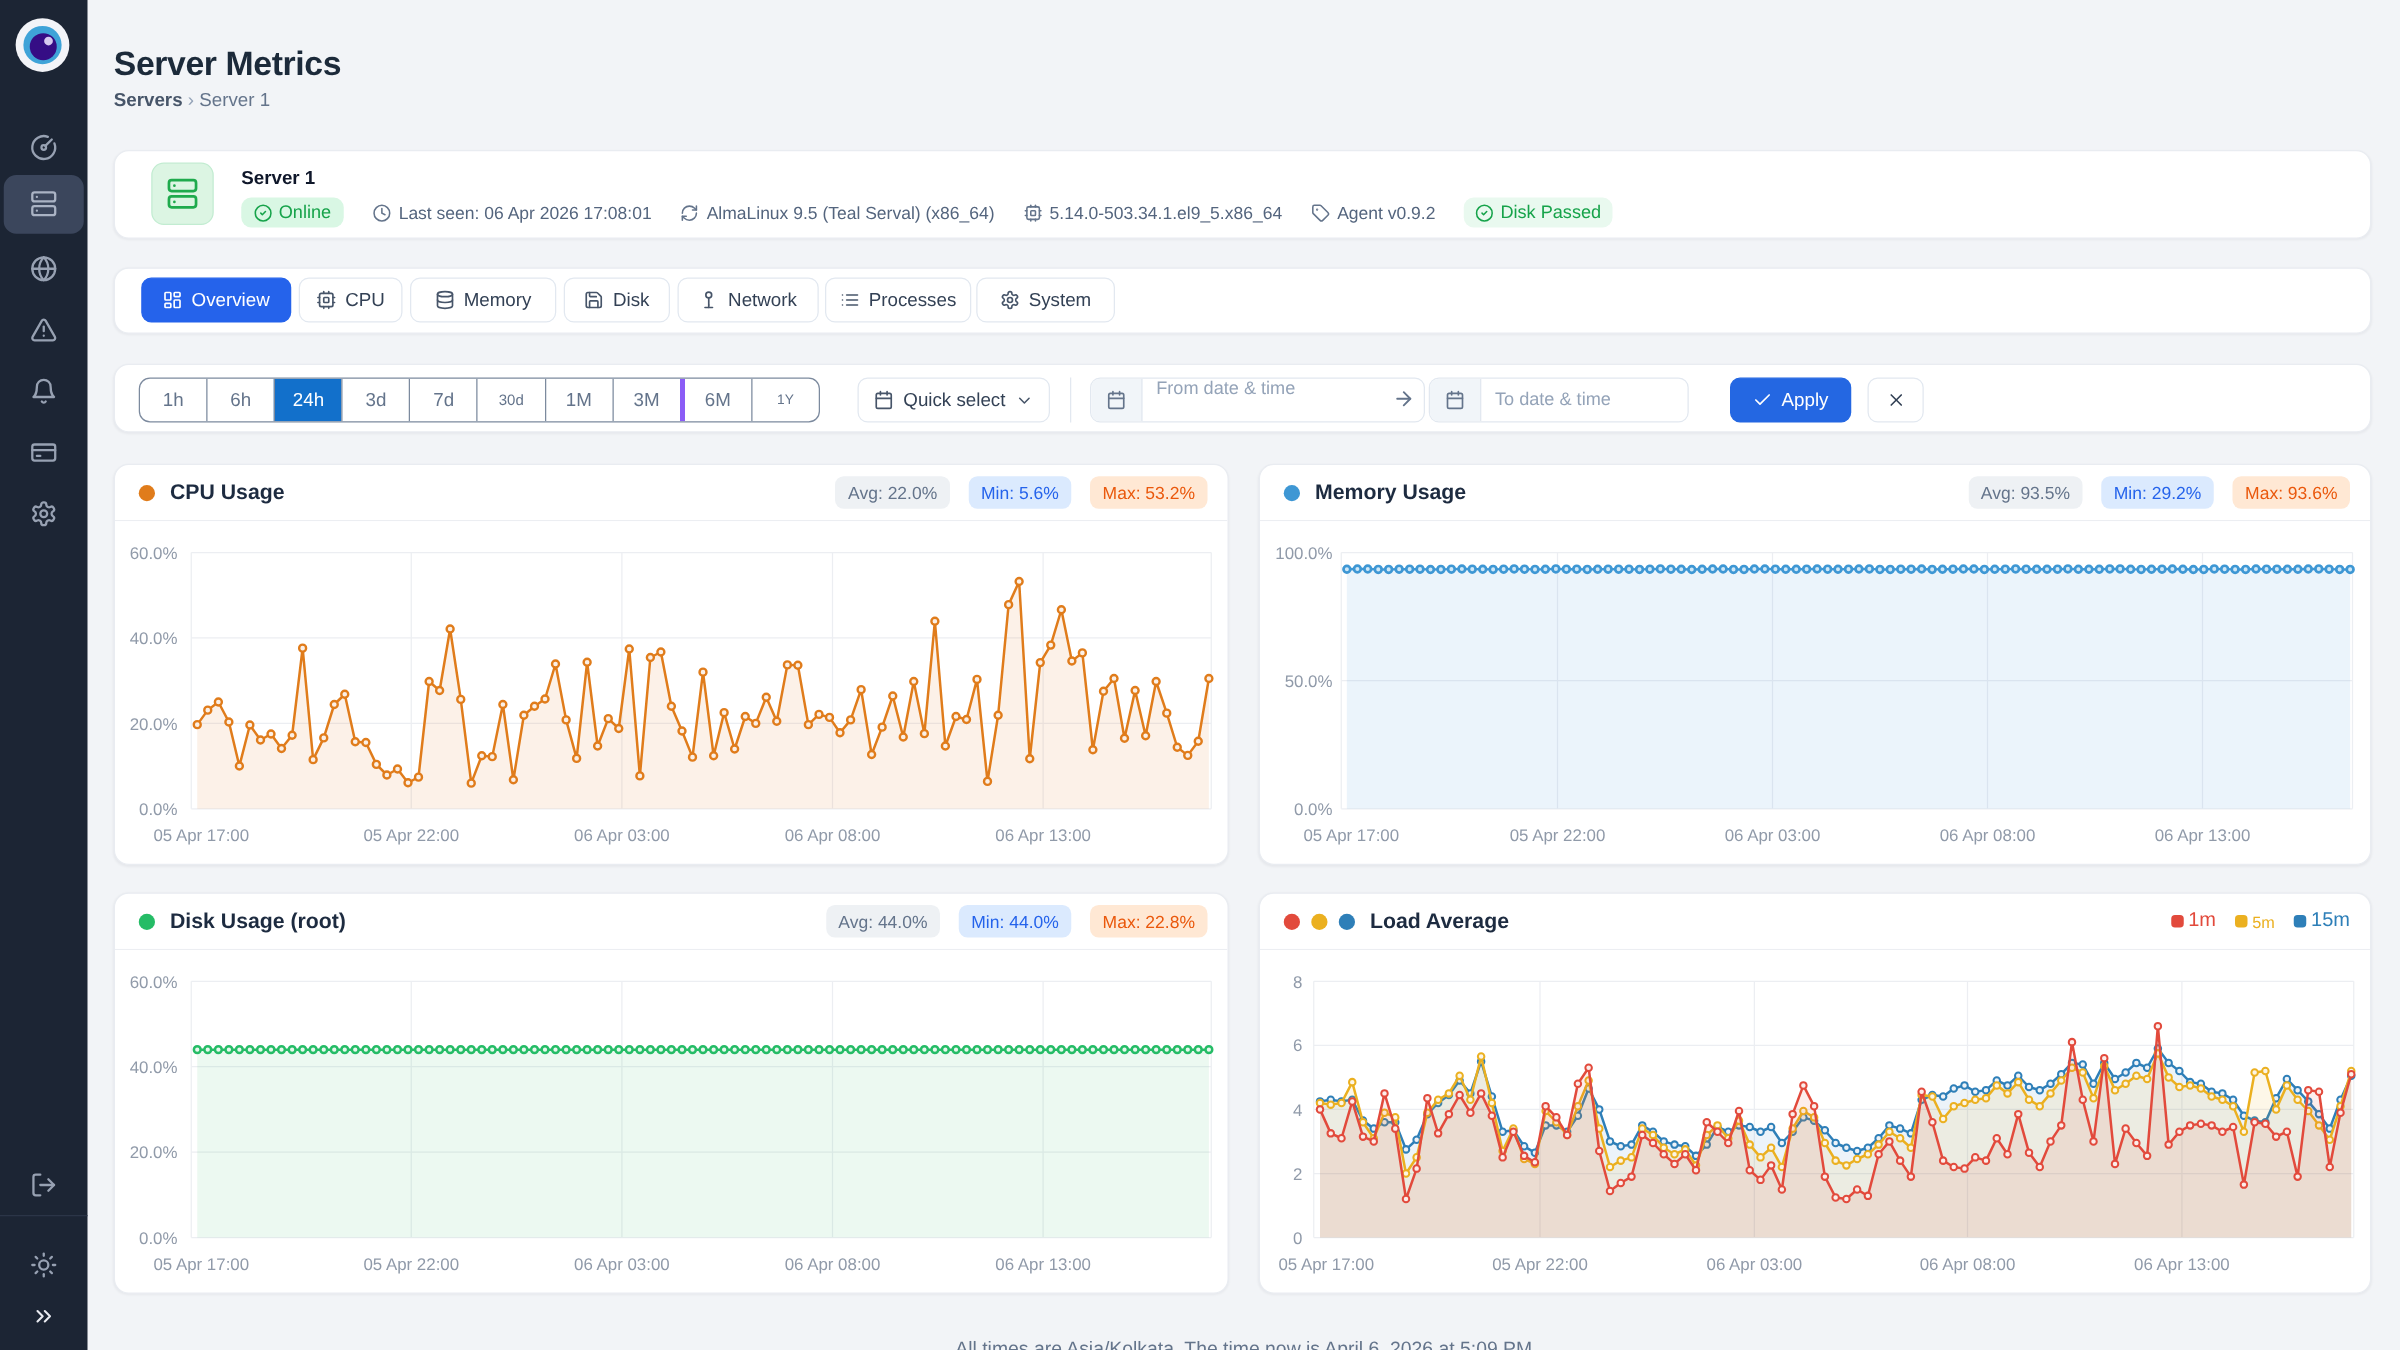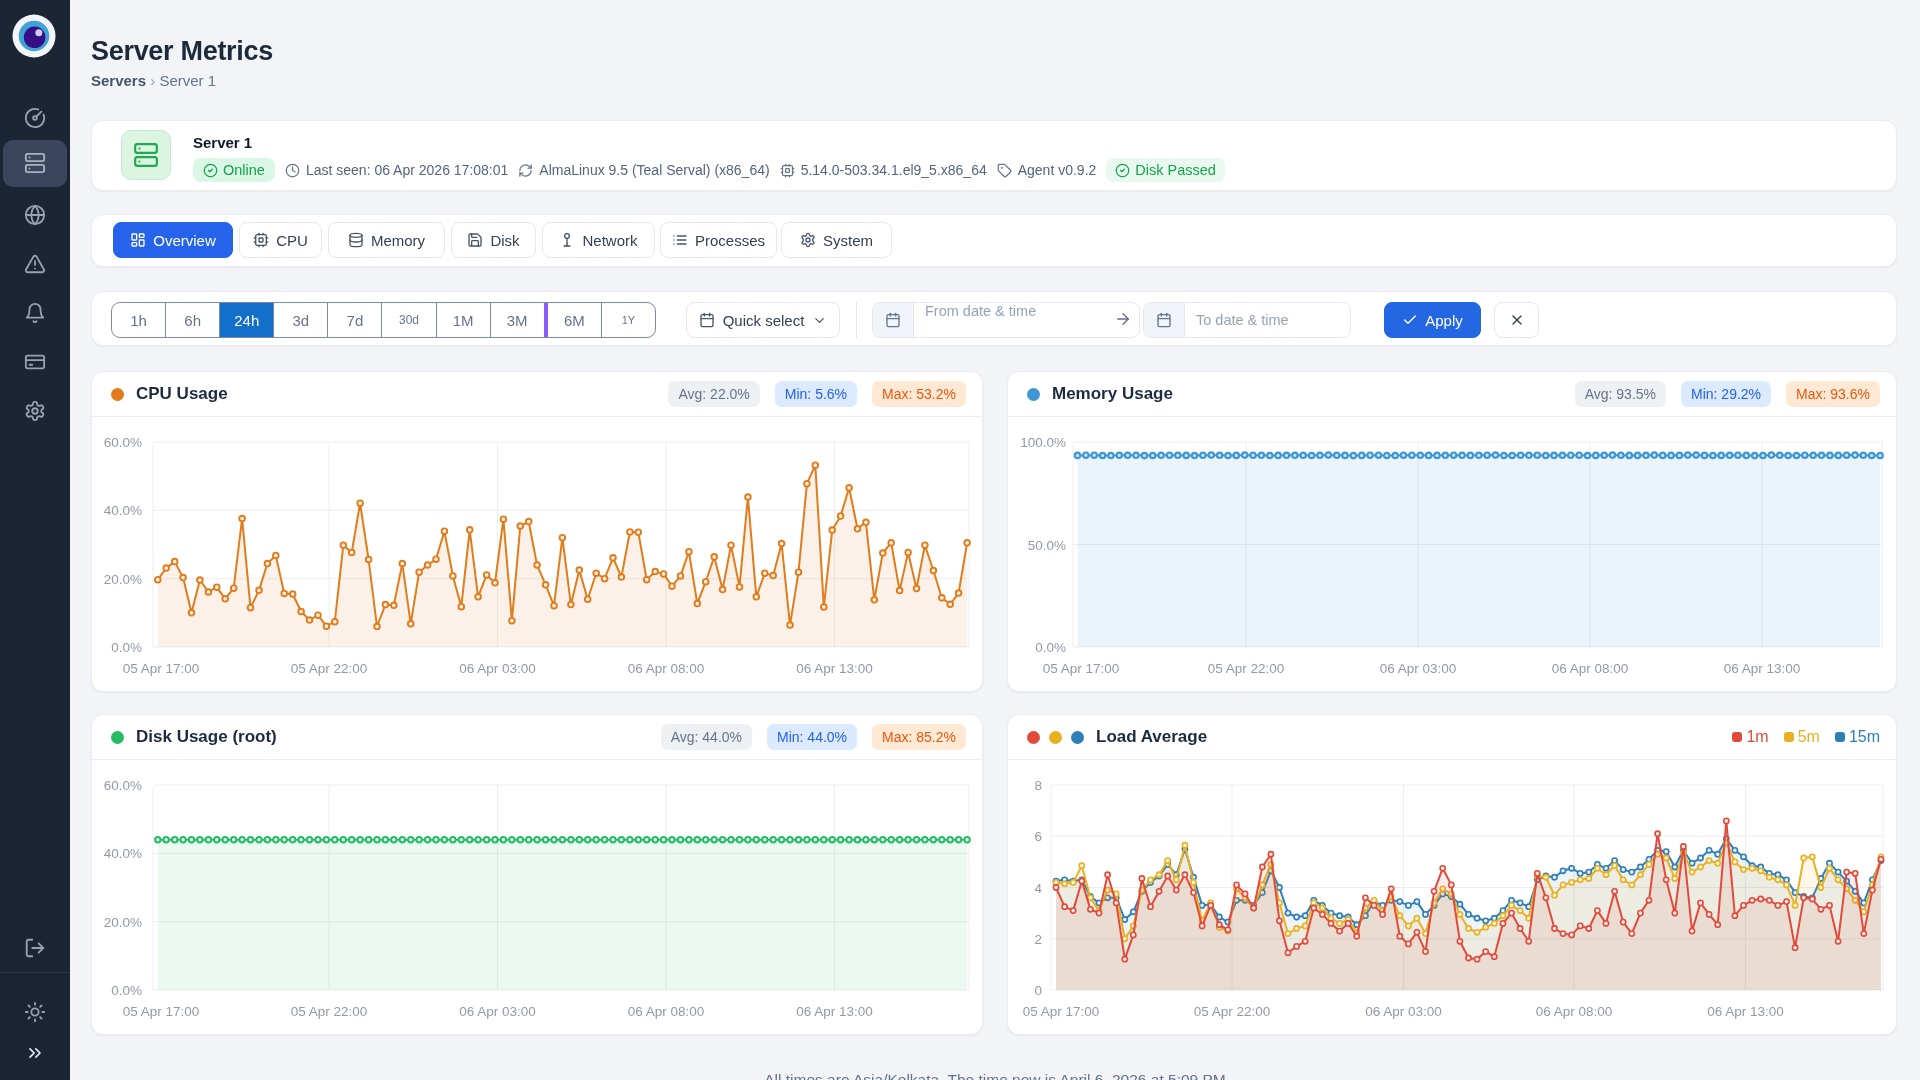--- a/index.html
+++ b/index.html
@@ -75,21 +75,21 @@
 <div class="card" style="left:91px;top:120px;width:1806px;height:71px"></div>
 <div style="position:absolute;left:121px;top:130px;width:50px;height:50px;background:#dcf5e3;border:1px solid #c2ecd1;border-radius:10px;display:flex;align-items:center;justify-content:center">
     <svg width="26" height="26" viewBox="0 0 24 24" fill="none" stroke="#1faa4d" stroke-width="2" stroke-linecap="round" stroke-linejoin="round" class="">
       <rect width="20" height="8" x="2" y="2" rx="2" ry="2"></rect>
       <rect width="20" height="8" x="2" y="14" rx="2" ry="2"></rect>
       <line x1="6" x2="6.01" y1="6" y2="6"></line>
       <line x1="6" x2="6.01" y1="18" y2="18"></line>
     </svg>
   </div>
 <div style="position:absolute;left:193px;top:134px;font-size:15px;font-weight:700;color:#0f172a">Server 1</div>
-<div style="position:absolute;left:193px;top:158px;height:24px;display:flex;align-items:center;gap:10px;font-size:14px;color:#54657e;white-space:nowrap">
+<div style="position:absolute;left:193px;top:158px;height:24px;display:flex;align-items:center;gap:23px;font-size:14px;color:#54657e;white-space:nowrap">
     <span style="display:inline-flex;align-items:center;gap:5px;background:#d9f7e4;color:#16a34a;border-radius:8px;padding:0 10px;height:24px;font-size:14.5px;font-weight:500"><svg width="15" height="15" viewBox="0 0 24 24" fill="none" stroke="#16a34a" stroke-width="2" stroke-linecap="round" stroke-linejoin="round" class="">
         <circle cx="12" cy="12" r="10"></circle>
         <path d="m9 12 2 2 4-4"></path>
       </svg>Online</span>
     <span style="display:inline-flex;align-items:center;gap:6px"><svg width="15" height="15" viewBox="0 0 24 24" fill="none" stroke="#64748b" stroke-width="2" stroke-linecap="round" stroke-linejoin="round" class="">
         <circle cx="12" cy="12" r="10"></circle>
         <polyline points="12 6 12 12 16 14"></polyline>
       </svg>Last seen: 06 Apr 2026 17:08:01</span>
     <span style="display:inline-flex;align-items:center;gap:6px"><svg width="15" height="15" viewBox="0 0 24 24" fill="none" stroke="#64748b" stroke-width="2" stroke-linecap="round" stroke-linejoin="round" class="">
         <path d="M3 12a9 9 0 0 1 9-9 9.75 9.75 0 0 1 6.74 2.74L21 8"></path>
@@ -486,21 +486,21 @@
     </svg></div>
 <div class="card" style="left:91px;top:714px;width:892px;height:321px"></div>
 <div style="position:absolute;left:92px;top:715px;width:890px;height:45px;border-bottom:1px solid #eceef2;display:flex;align-items:center;padding:0 16px 0 19px;border-radius:12px 12px 0 0">
     <div style="display:flex;align-items:center;gap:9px">
       <span style="width:13px;height:13px;border-radius:50%;background:#25BC66;display:inline-block"></span>
     </div>
     <div style="margin-left:12px;font-size:17px;font-weight:700;color:#1d2b40">Disk Usage (root)</div>
     <div style="margin-left:auto;display:flex;gap:15px;align-items:center">
       <span class="pill" style="background:#eef1f4;color:#64748b">Avg: 44.0%</span>
       <span class="pill" style="background:#dbeafe;color:#2563eb">Min: 44.0%</span>
-      <span class="pill" style="background:#ffe8d4;color:#ea580c">Max: 85.2%</span>
+      <span class="pill" style="background:#ffe8d4;color:#ea580c">Max: 22.8%</span>
     </div>
   </div>
 <div style="position:absolute;left:92px;top:760px"><svg width="892" height="275" viewBox="0 0 892 275">
       <line x1="61" y1="25.0" x2="877" y2="25.0" stroke="#eceef2" stroke-width="1"></line>
       <line x1="61" y1="93.3" x2="877" y2="93.3" stroke="#eceef2" stroke-width="1"></line>
       <line x1="61" y1="161.7" x2="877" y2="161.7" stroke="#eceef2" stroke-width="1"></line>
       <line x1="61" y1="230.0" x2="877" y2="230.0" stroke="#eceef2" stroke-width="1"></line>
       <line x1="61.0" y1="25" x2="61.0" y2="230" stroke="#eceef2" stroke-width="1"></line>
       <line x1="237.0" y1="25" x2="237.0" y2="230" stroke="#eceef2" stroke-width="1"></line>
       <line x1="405.5" y1="25" x2="405.5" y2="230" stroke="#eceef2" stroke-width="1"></line>
@@ -619,21 +619,21 @@
 <div class="card" style="left:1007px;top:714px;width:890px;height:321px"></div>
 <div style="position:absolute;left:1008px;top:715px;width:888px;height:45px;border-bottom:1px solid #eceef2;display:flex;align-items:center;padding:0 16px 0 19px;border-radius:12px 12px 0 0">
     <div style="display:flex;align-items:center;gap:9px">
       <span style="width:13px;height:13px;border-radius:50%;background:#E24A3C;display:inline-block"></span>
       <span style="width:13px;height:13px;border-radius:50%;background:#EBB020;display:inline-block"></span>
       <span style="width:13px;height:13px;border-radius:50%;background:#2E7FB8;display:inline-block"></span>
     </div>
     <div style="margin-left:12px;font-size:17px;font-weight:700;color:#1d2b40">Load Average</div>
     <div style="margin-left:auto;display:flex;gap:15px;align-items:center">
       <span style="display:inline-flex;align-items:center;gap:4px;font-size:16px;font-weight:400;color:#E24A3C"><span style="width:10px;height:10px;border-radius:3px;background:#E24A3C;display:inline-block"></span>1m</span>
-      <span style="display:inline-flex;align-items:center;gap:4px;font-size:16px;font-weight:400;color:#EBB020"><span style="width:10px;height:10px;border-radius:3px;background:#EBB020;display:inline-block"></span>5m</span>
+      <span style="display:inline-flex;align-items:center;gap:4px;font-size:13px;font-weight:400;color:#EBB020"><span style="width:10px;height:10px;border-radius:3px;background:#EBB020;display:inline-block"></span>5m</span>
       <span style="display:inline-flex;align-items:center;gap:4px;font-size:16px;font-weight:400;color:#2E7FB8"><span style="width:10px;height:10px;border-radius:3px;background:#2E7FB8;display:inline-block"></span>15m</span>
     </div>
   </div>
 <div style="position:absolute;left:1008px;top:760px"><svg width="890" height="275" viewBox="0 0 890 275">
       <line x1="43" y1="25.0" x2="875" y2="25.0" stroke="#eceef2" stroke-width="1"></line>
       <line x1="43" y1="76.2" x2="875" y2="76.2" stroke="#eceef2" stroke-width="1"></line>
       <line x1="43" y1="127.5" x2="875" y2="127.5" stroke="#eceef2" stroke-width="1"></line>
       <line x1="43" y1="178.8" x2="875" y2="178.8" stroke="#eceef2" stroke-width="1"></line>
       <line x1="43" y1="230.0" x2="875" y2="230.0" stroke="#eceef2" stroke-width="1"></line>
       <line x1="43.0" y1="25" x2="43.0" y2="230" stroke="#eceef2" stroke-width="1"></line>

